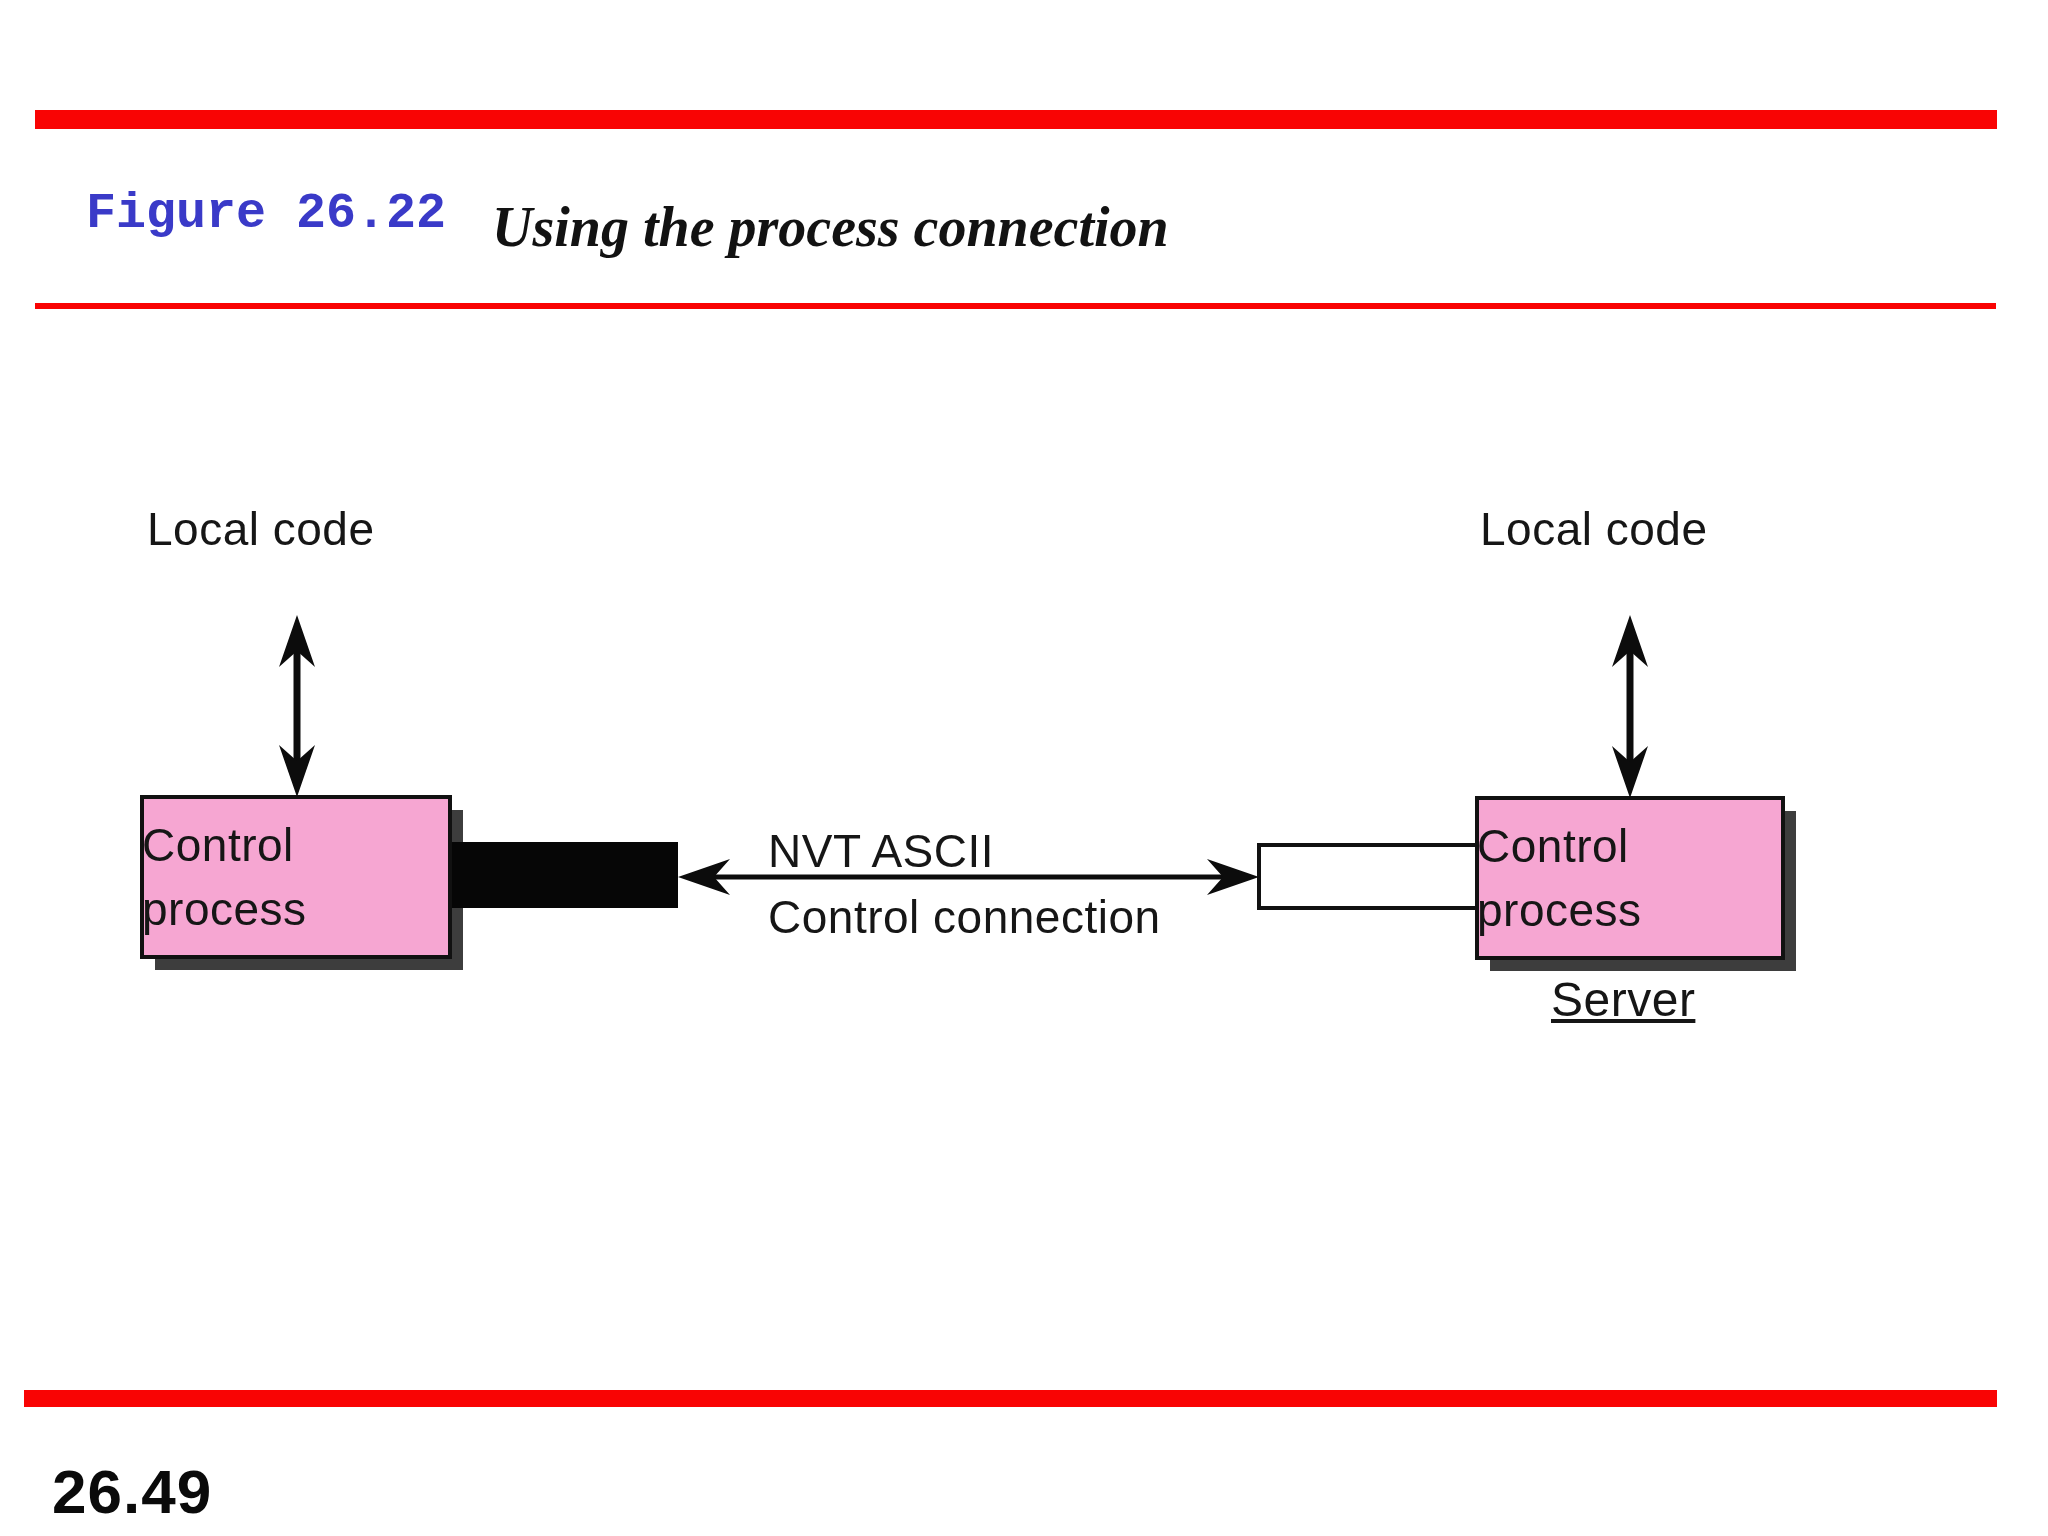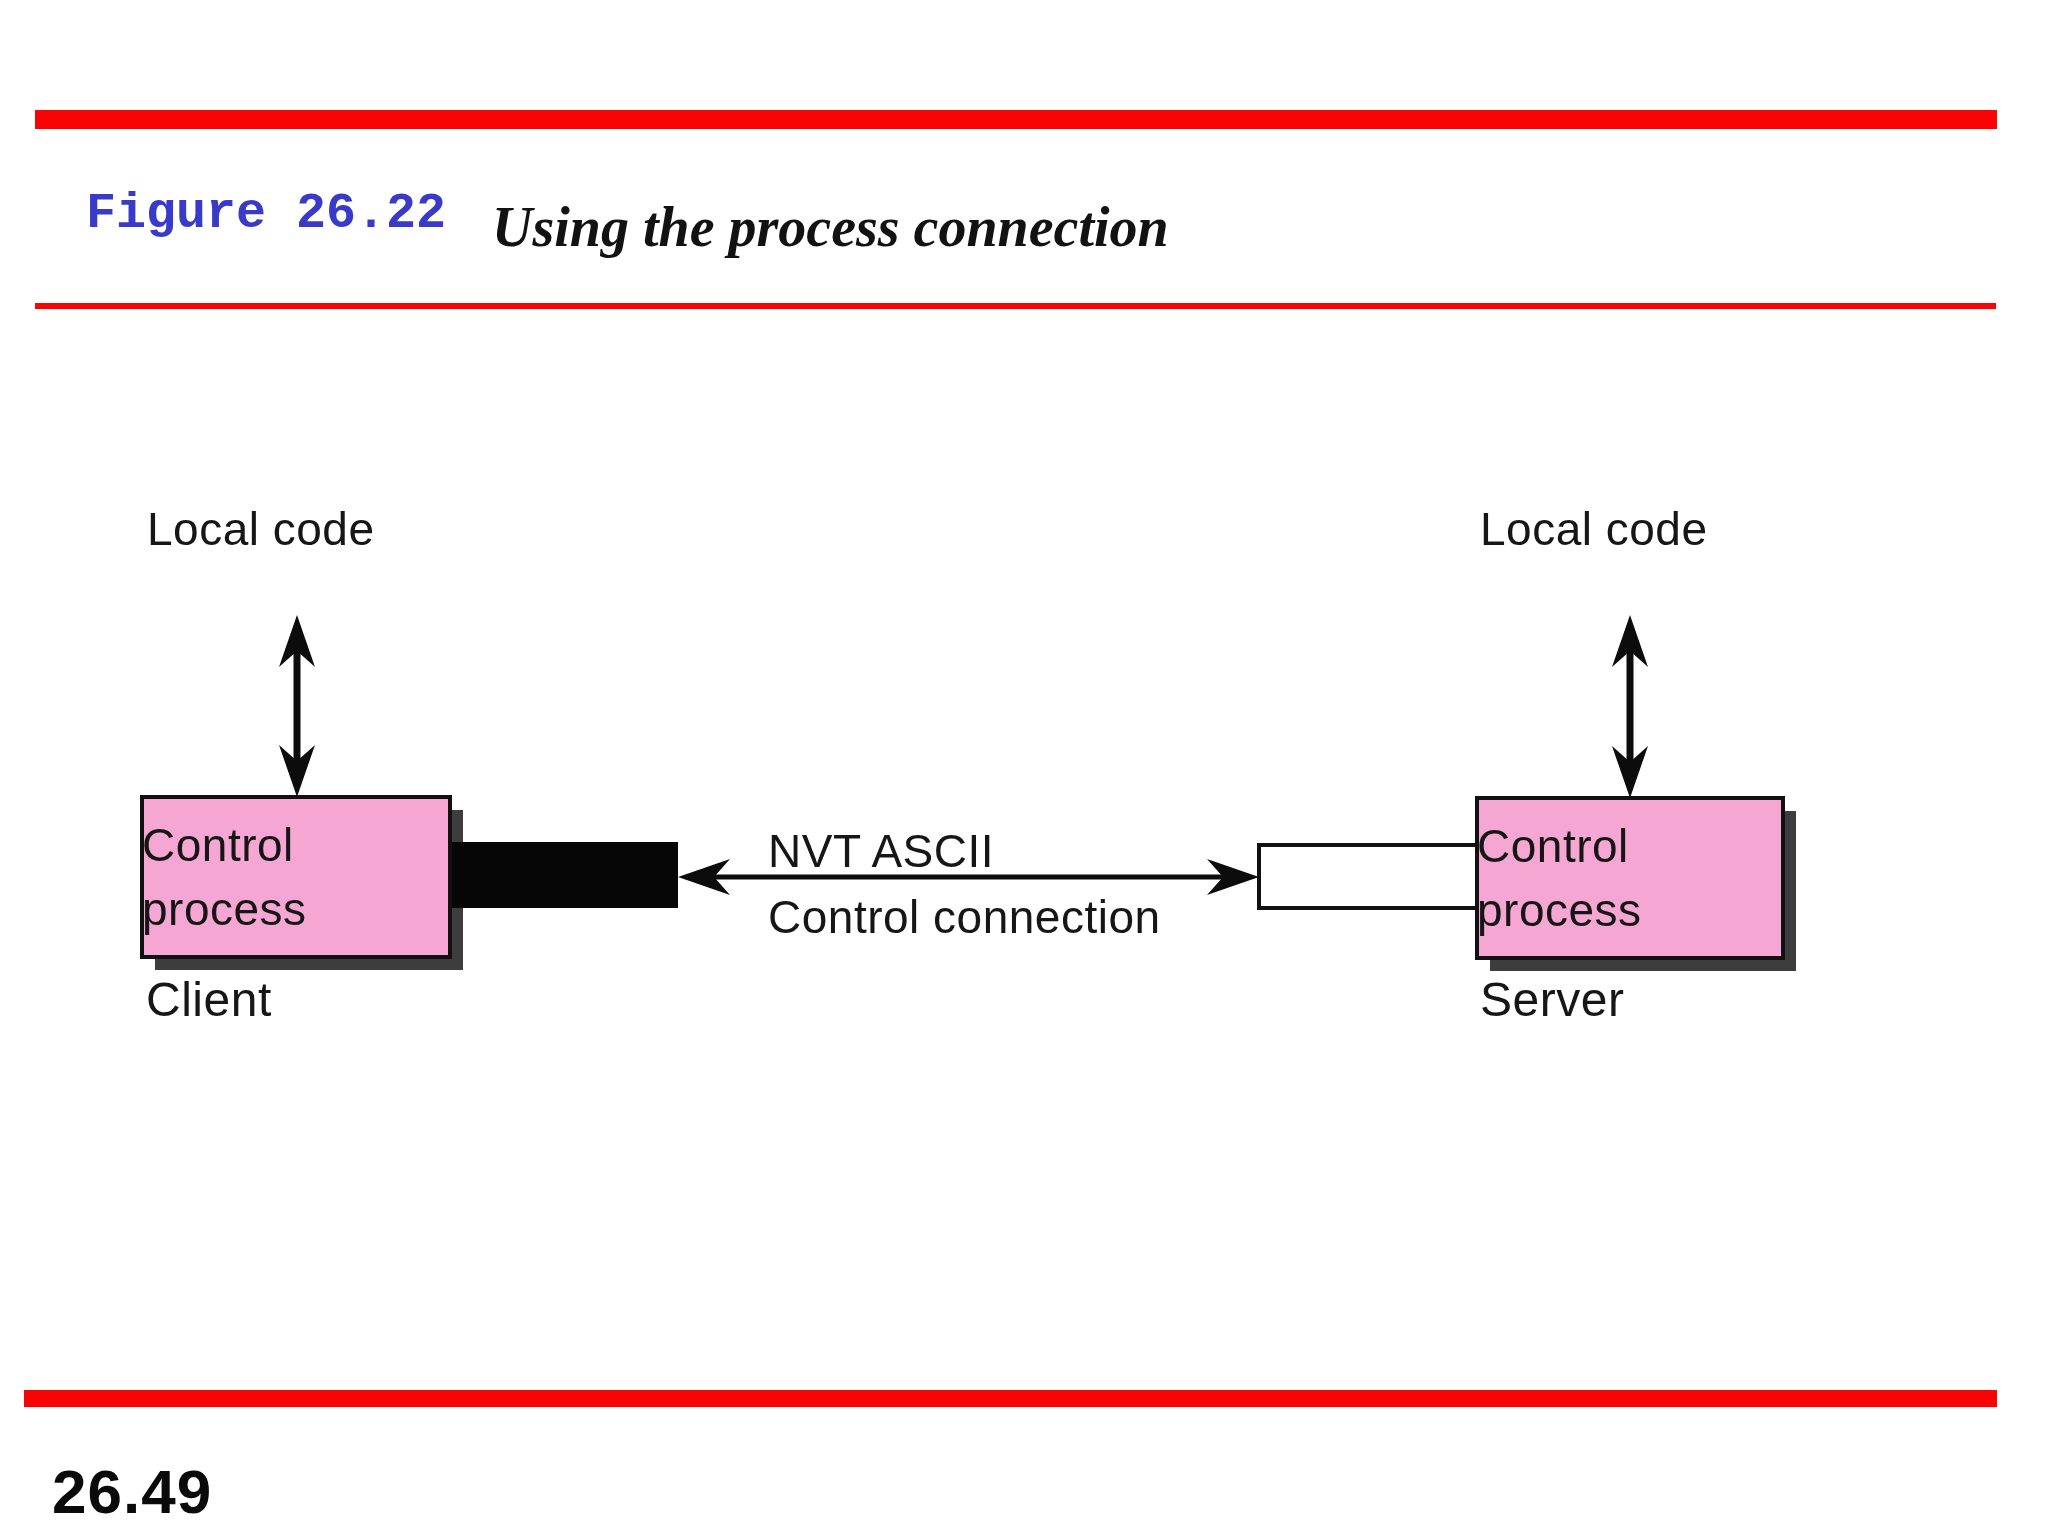--- a/index.html
+++ b/index.html
@@ -54,21 +54,21 @@
     color:#161616;
     letter-spacing:0.5px;
   }
   .local-left{left:147px;top:504px;width:300px;}
   .local-right{left:1480px;top:504px;width:300px;}
   .proc-label{display:flex;align-items:center;justify-content:center;line-height:64px;}
   .proc-client{left:142px;top:797px;width:308px;height:160px;}
   .proc-server{left:1477px;top:798px;width:306px;height:160px;}
   .node-label{font-size:48px;}
   .client-label{left:146px;top:974px;width:300px;}
-  .server-label{left:1480px;top:974px;width:300px;}
+  .server-label{left:1551px;top:974px;width:300px;text-decoration:underline;}
   .nvt-label{left:768px;top:826px;width:400px;white-space:nowrap;}
   .conn-label{left:768px;top:892px;width:400px;line-height:50px;}
   
   .page-num{
     left:16px;top:1456px;
     font-size:62px;font-weight:bold;
     color:#0a0a0a;letter-spacing:1px;margin-left:36px;
   }
 </style>
 </head>
@@ -112,21 +112,20 @@
       <path class="arrow-head" d="M1259 877 L1207 859 L1223 877 L1207 895 Z"></path>
     </g>
   </svg>
 
   <div class="abs dlabel local-left">Local code</div>
   <div class="abs dlabel local-right">Local code</div>
 
   <div class="abs dlabel proc-label proc-client">Control process</div>
   <div class="abs dlabel proc-label proc-server">Control process</div>
 
-  <div class="abs dlabel node-label client-label">Client</div>
   <div class="abs dlabel node-label server-label">Server</div>
 
   <div class="abs dlabel nvt-label">NVT ASCII</div>
   <div class="abs dlabel conn-label">Control connection</div>
 
   <div class="abs page-num">26.49</div>
 
 </div>
 
 </body></html>

